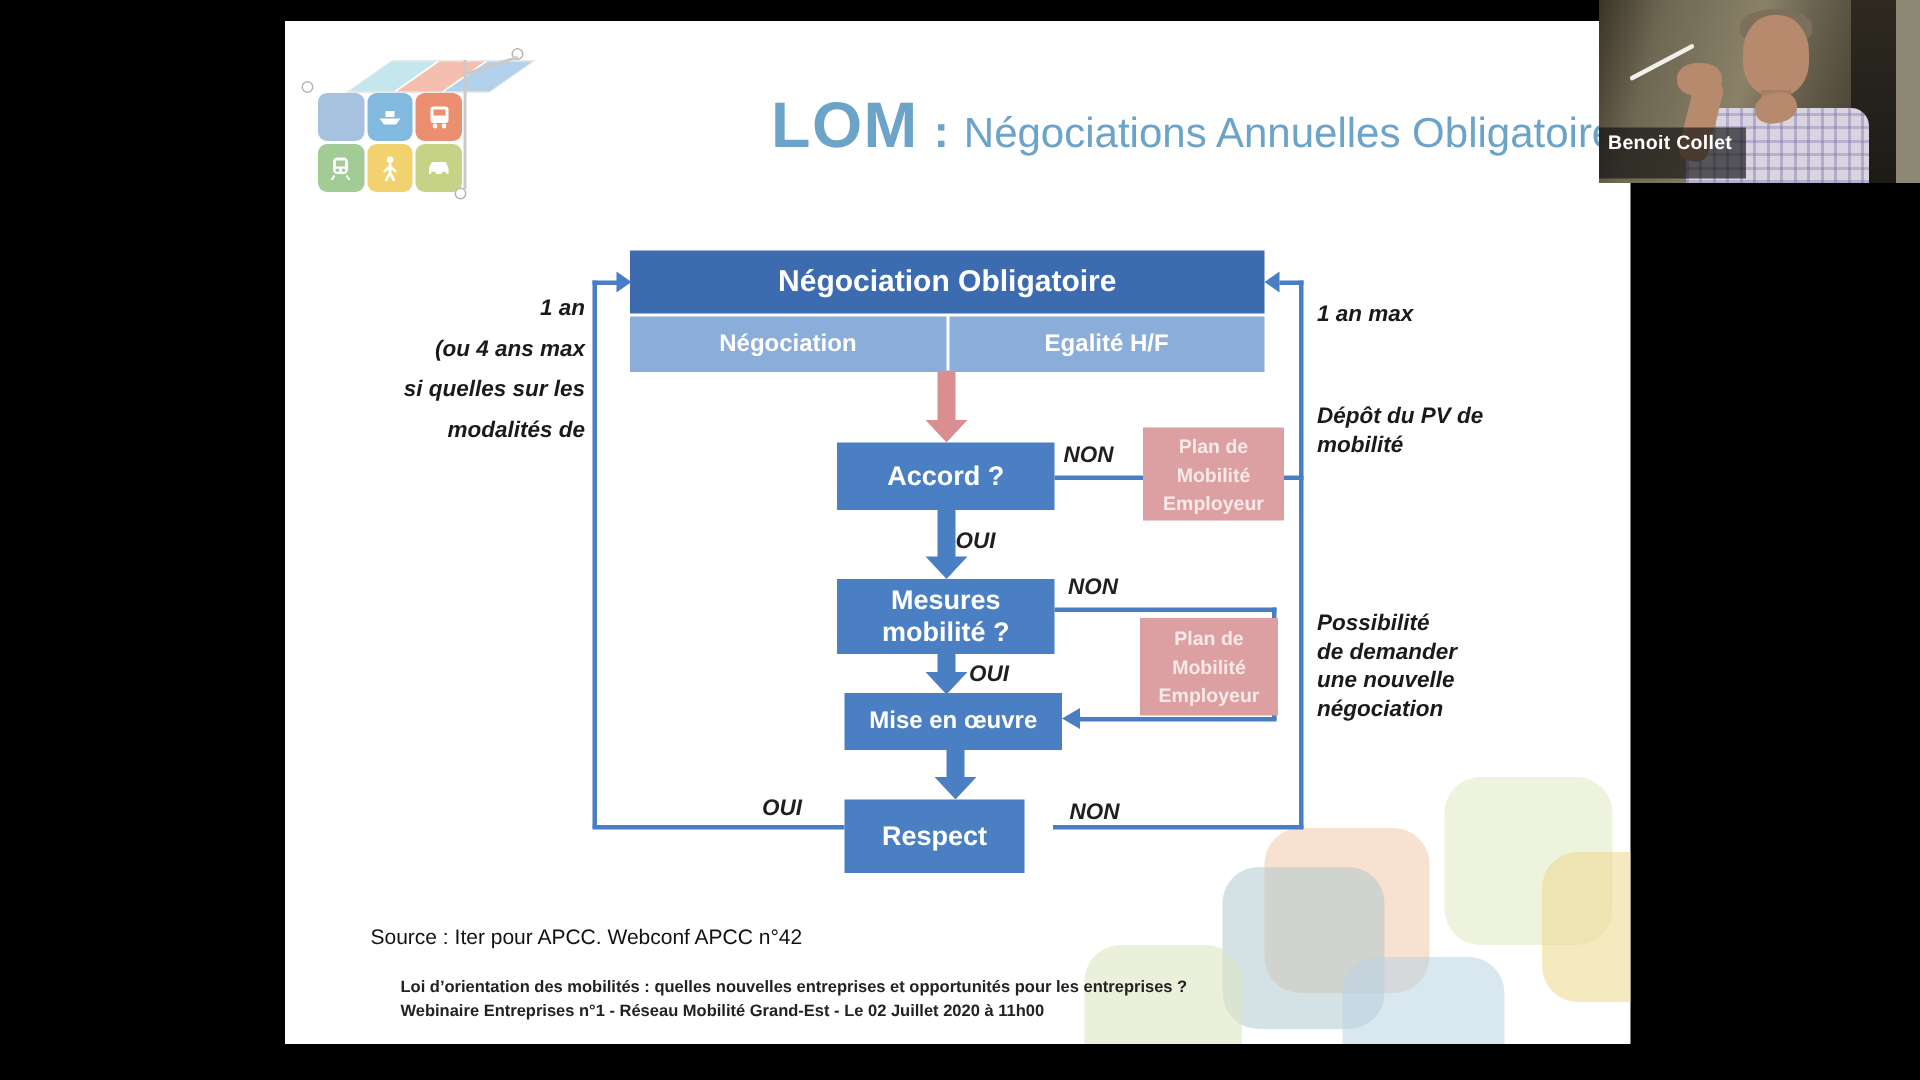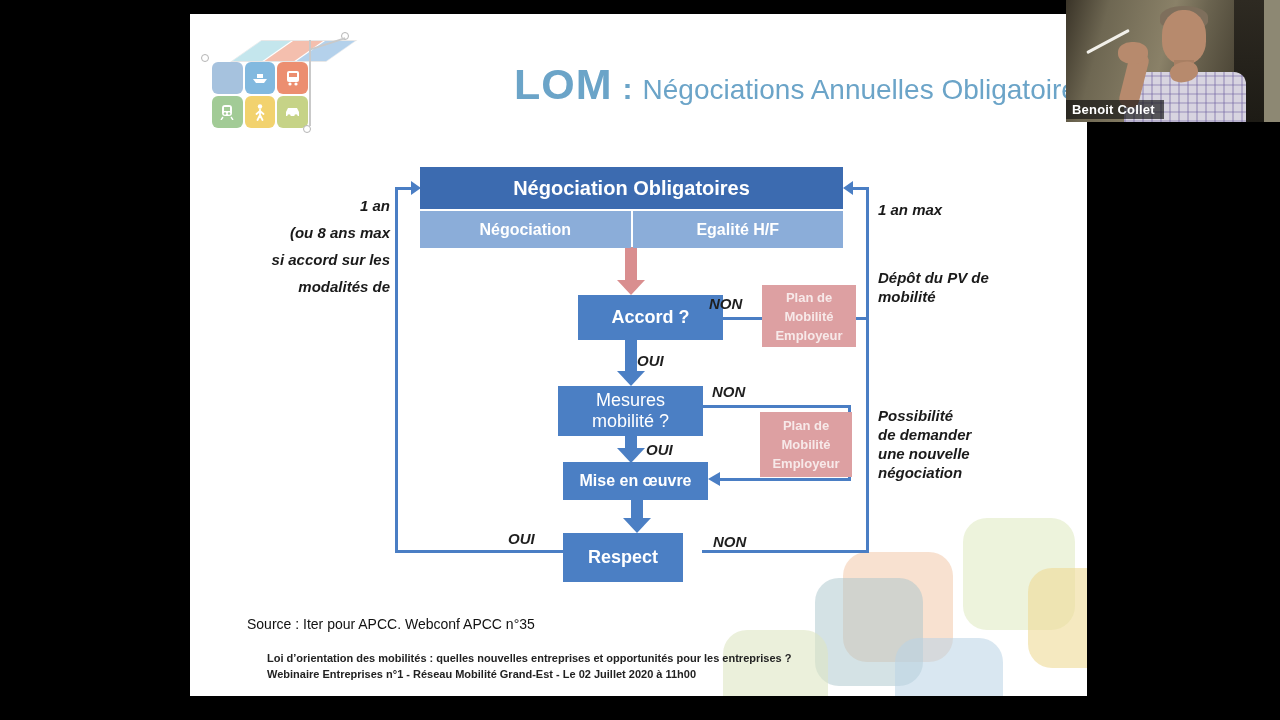--- a/index.html
+++ b/index.html
@@ -36,23 +36,23 @@
             justify-content: center; text-align: center; z-index: 2; }
   #box-nego   { left: 230px; top: 153px; width: 423px; height: 42px; background: #3c6bb0;
                 font-size: 20px; font-weight: 700; }
   #themes-row { position: absolute; left: 230px; top: 197px; width: 423px; height: 37px;
                 display: flex; gap: 2px; z-index: 2; }
   .theme-seg  { flex: 1; display: flex; align-items: center; justify-content: center;
                 color: #fff; font-size: 16px; font-weight: 600; }
   .seg-blue { background: #8badd9; }
   .seg-pink { background: #d98e8f; }
   #box-accord  { left: 368px; top: 281px; width: 145px; height: 45px; background: #4b7fc4;
-                 font-size: 18px; font-weight: 700; margin-left: 20px; }
+                 font-size: 18px; font-weight: 700; }
   #box-mesures { left: 368px; top: 372px; width: 145px; height: 50px; background: #4b7fc4;
-                 font-size: 18px; font-weight: 400; line-height: 21px; padding: 0 14px; }
+                 font-size: 18px; font-weight: 700; line-height: 21px; padding: 0 14px; }
   #box-mise    { left: 373px; top: 448px; width: 145px; height: 38px; background: #4b7fc4;
                  font-size: 16px; font-weight: 700; }
   #box-respect { left: 373px; top: 519px; width: 120px; height: 49px; background: #4b7fc4;
                  font-size: 18px; font-weight: 700; }
   .plan-box { background: #dda0a2; color: #f7e9e9; font-size: 13px; font-weight: 700;
               line-height: 19px; padding: 2px 6px; }
   #box-plan1 { left: 572px; top: 271px; width: 94px; height: 62px; }
   #box-plan2 { left: 570px; top: 398px; width: 92px; height: 65px; }
 
   
@@ -103,21 +103,21 @@
                           #d8d4e0; }
   .wc-arm { position: absolute; left: 58px; top: 52px; width: 20px; height: 56px;
             background: #b78a6d; border-radius: 8px; transform: rotate(14deg); }
   .wc-fist { position: absolute; left: 52px; top: 42px; width: 30px; height: 22px;
              background: #b78a6d; border-radius: 45%; }
   .wc-pen { position: absolute; left: 18px; top: 40px; width: 48px; height: 3px;
             background: #f2f0ea; transform: rotate(-28deg); border-radius: 2px; }
   .wc-hand2 { position: absolute; left: 104px; top: 62px; width: 28px; height: 20px;
               background: #b78a6d; border-radius: 45%; transform: rotate(-12deg); }
   .wc-name { position: absolute; left: 0; bottom: 3px; background: rgba(15,15,15,.65);
-             color: #fff; font-size: 13px; font-weight: 700; padding: 2px 9px 2px 6px;
+             color: #fff; font-size: 13px; font-weight: 700; padding: 2px 9px 17px 6px;
              letter-spacing: .2px; }
 </style>
 </head>
 <body>
 
 <div id="frame">
 
   <div id="slide">
 
     <div class="deco" style="left:773px; top:504px; width:112px; height:112px; background:#e3ecc9; opacity:.65;"></div>
@@ -211,58 +211,58 @@
     </div>
     <div class="fat-arrow" style="left:427px; top:422px; width:28px; height:26px;">
       <div class="fat-shaft" style="height:13px;"></div>
         <div class="fat-head" style="top:12px;"></div>
     </div>
     <div class="fat-arrow" style="left:433px; top:486px; width:28px; height:33px;">
       <div class="fat-shaft" style="height:19px;"></div>
         <div class="fat-head" style="top:18px;"></div>
     </div>
 
-    <div class="fc-box" id="box-nego">Négociation Obligatoires</div>
+    <div class="fc-box" id="box-nego">Négociation Obligatoire</div>
     <div id="themes-row">
       <div class="theme-seg seg-blue">Négociation</div>
       <div class="theme-seg seg-blue">Egalité H/F</div>
     </div>
     <div class="fc-box" id="box-accord">Accord ?</div>
     <div class="fc-box plan-box" id="box-plan1">Plan de Mobilité Employeur</div>
     <div class="fc-box" id="box-mesures">Mesures mobilité ?</div>
     <div class="fc-box plan-box" id="box-plan2">Plan de Mobilité Employeur</div>
     <div class="fc-box" id="box-mise">Mise en œuvre</div>
     <div class="fc-box" id="box-respect">Respect</div>
 
     <div class="fc-label" style="left:519px; top:281px;">NON</div>
     <div class="fc-label" style="left:447px; top:338px;">OUI</div>
     <div class="fc-label" style="left:522px; top:369px;">NON</div>
     <div class="fc-label" style="left:456px; top:427px;">OUI</div>
     <div class="fc-label" style="left:318px; top:516px;">OUI</div>
     <div class="fc-label" style="left:523px; top:519px;">NON</div>
 
     <div class="note" id="note-left">
       <div class="bold-line">1 an</div>
-      <div>(ou 8 ans max</div>
-      <div>si accord sur les</div>
+      <div>(ou 4 ans max</div>
+      <div>si quelles sur les</div>
       <div>modalités de</div>
     </div>
     <div class="note" style="left:688px; top:186px;">1 an max</div>
     <div class="note" style="left:688px; top:254px;">
       <div>Dépôt du PV de</div>
       <div>mobilité</div>
     </div>
     <div class="note" style="left:688px; top:392px;">
       <div>Possibilité</div>
       <div>de demander</div>
       <div>une nouvelle</div>
       <div>négociation</div>
     </div>
 
-    <div id="source-line">Source : Iter pour APCC. Webconf APCC n°35</div>
+    <div id="source-line">Source : Iter pour APCC. Webconf APCC n°42</div>
     <div id="footer-small">
       <div>Loi d’orientation des mobilités : quelles nouvelles entreprises et opportunités pour les entreprises ?</div>
       <div>Webinaire Entreprises n°1 - Réseau Mobilité Grand-Est - Le 02 Juillet 2020 à 11h00</div>
     </div>
   </div>
 
   <div id="webcam">
     <div class="shelf"></div>
     <div class="shelf-light"></div>
     <div class="wc-hair"></div>

